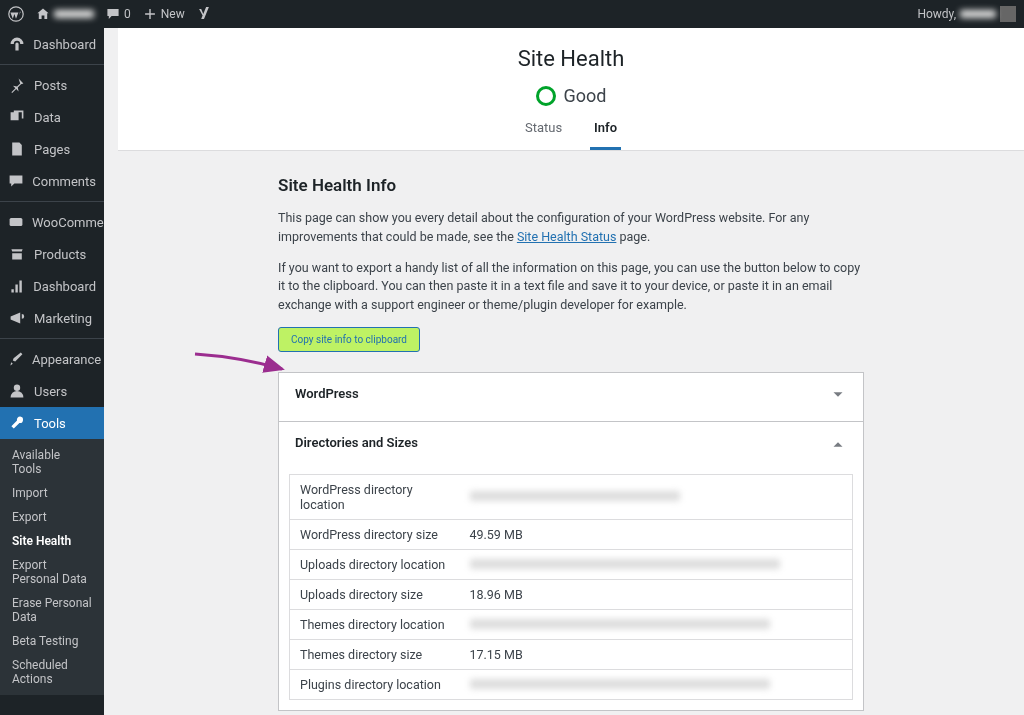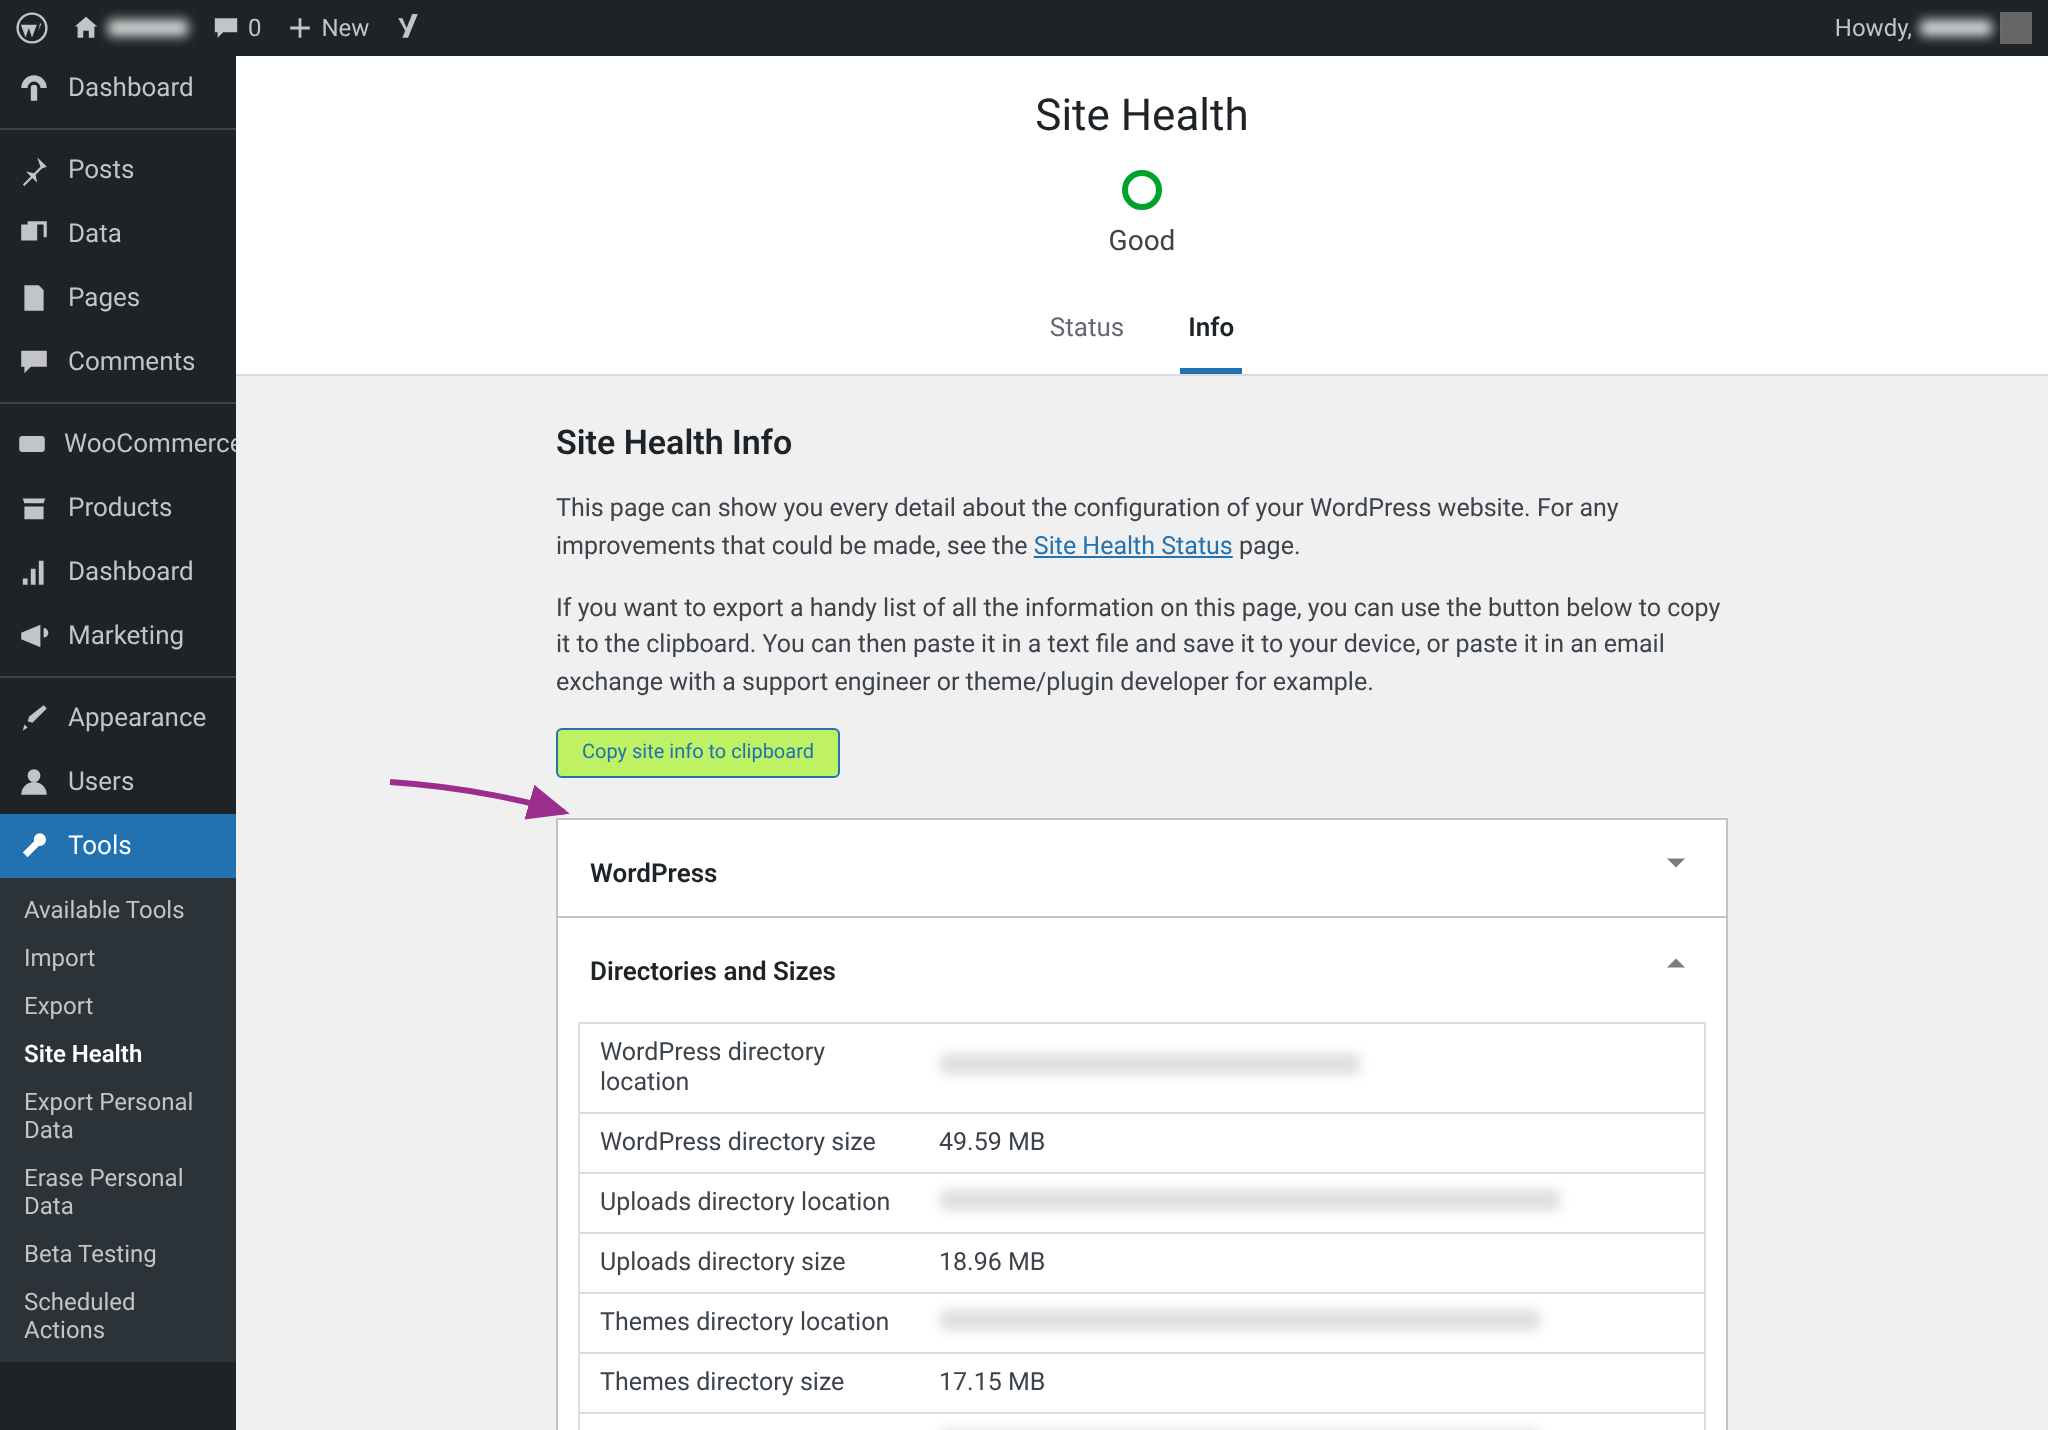--- a/index.html
+++ b/index.html
@@ -7,49 +7,49 @@
 
 
 .adminbar { background: #1d2327; height: 28px; display: flex; align-items: center; padding: 0 8px; color: #c3c4c7; font-size: 12px; }
 .adminbar-left { display: flex; align-items: center; gap: 12px; }
 .adminbar-right { margin-left: auto; display: flex; gap: 6px; }
 .adminbar-item { display: flex; align-items: center; gap: 4px; cursor: pointer; }
 .adminbar .avatar-square { width: 16px; height: 16px; background: #666; }
 .wp-logo { width: 16px; height: 16px; }
 
 
-.sidebar { position: absolute; left: 0; top: 28px; bottom: 0; width: 118px; background: #1d2327; color: #c3c4c7; font-size: 13px; overflow: hidden; }
+.sidebar { position: absolute; left: 0; top: 28px; bottom: 0; width: 104px; background: #1d2327; color: #c3c4c7; font-size: 13px; overflow: hidden; }
 .menu-item { display: flex; align-items: center; padding: 7px 8px; cursor: pointer; gap: 8px; }
 .menu-item.current { background: #2271b1; color: #fff; position: relative; }
 .menu-item.current::after { content: ''; position: absolute; right: -8px; top: 50%; transform: translateY(-50%); border: 8px solid transparent; border-right-color: #f0f0f1; }
 .menu-icon { width: 18px; height: 18px; display: flex; align-items: center; justify-content: center; }
 .submenu { background: #2c3338; padding: 4px 0; }
 .submenu-item { padding: 5px 12px; cursor: pointer; font-size: 12px; color: #c3c4c7; }
 .submenu-item.current { color: #fff; font-weight: 600; }
 .menu-separator { border-top: 1px solid #3c434a; margin: 4px 0; }
 
 
 .main { position: absolute; left: 118px; right: 0; top: 28px; bottom: 0; overflow: auto; }
 .header-section { background: #fff; padding: 18px 20px 0; text-align: center; border-bottom: 1px solid #dcdcde; }
 .page-title { font-size: 22px; font-weight: 400; color: #1d2327; margin-bottom: 14px; }
-.status-indicator { display: inline-flex; align-items: center; gap: 8px; margin-bottom: 18px; font-size: 14px; color: #3c434a; flex-direction: column; }
+.status-indicator { display: inline-flex; align-items: center; gap: 8px; margin-bottom: 4px; font-size: 18px; color: #3c434a; }
 .status-circle { width: 20px; height: 20px; border: 3px solid #00a32a; border-radius: 50%; }
 .tabs { display: flex; justify-content: center; gap: 24px; }
 .tab { padding: 10px 4px 12px; font-size: 13px; color: #646970; cursor: pointer; border-bottom: 3px solid transparent; }
 .tab.active { color: #1d2327; font-weight: 600; border-bottom-color: #2271b1; }
 
 .content { padding: 24px 160px 24px 160px; position: relative; }
 .content h2 { font-size: 17px; font-weight: 600; color: #1d2327; margin-bottom: 14px; }
 .content p { font-size: 12.5px; line-height: 1.5; color: #3c434a; margin-bottom: 12px; }
 .content a { color: #2271b1; text-decoration: underline; }
 .btn-outline { display: inline-block; padding: 6px 12px; border: 1px solid #2271b1; color: #2271b1; background: #bef264; border-radius: 3px; font-size: 10px; cursor: pointer; margin-bottom: 20px; }
 
 .accordion { border: 1px solid #c3c4c7; background: #fff; margin-bottom: 0; border-top: none; }
 .accordion:first-of-type { border-top: 1px solid #c3c4c7; }
-.accordion-header { display: flex; align-items: flex-end; justify-content: space-between; padding: 13px 16px; cursor: pointer; }
+.accordion-header { display: flex; align-items: flex-start; justify-content: space-between; padding: 13px 16px; cursor: pointer; }
 .accordion-title { font-size: 13px; font-weight: 600; color: #1d2327; }
 .accordion-chevron { color: #787c82; }
 .accordion-body { padding: 4px 10px 10px; }
 .info-table { width: 100%; border-collapse: collapse; border: 1px solid #dcdcde; font-size: 12.5px; }
 .info-table tr { border-bottom: 1px solid #dcdcde; }
 .info-table tr:last-child { border-bottom: none; }
 .info-table td { padding: 7px 10px; color: #3c434a; }
 .info-table td:first-child { width: 170px; }
 .redacted { display: inline-block; height: 10px; background: #ddd; border-radius: 2px; filter: blur(3px); }
 

